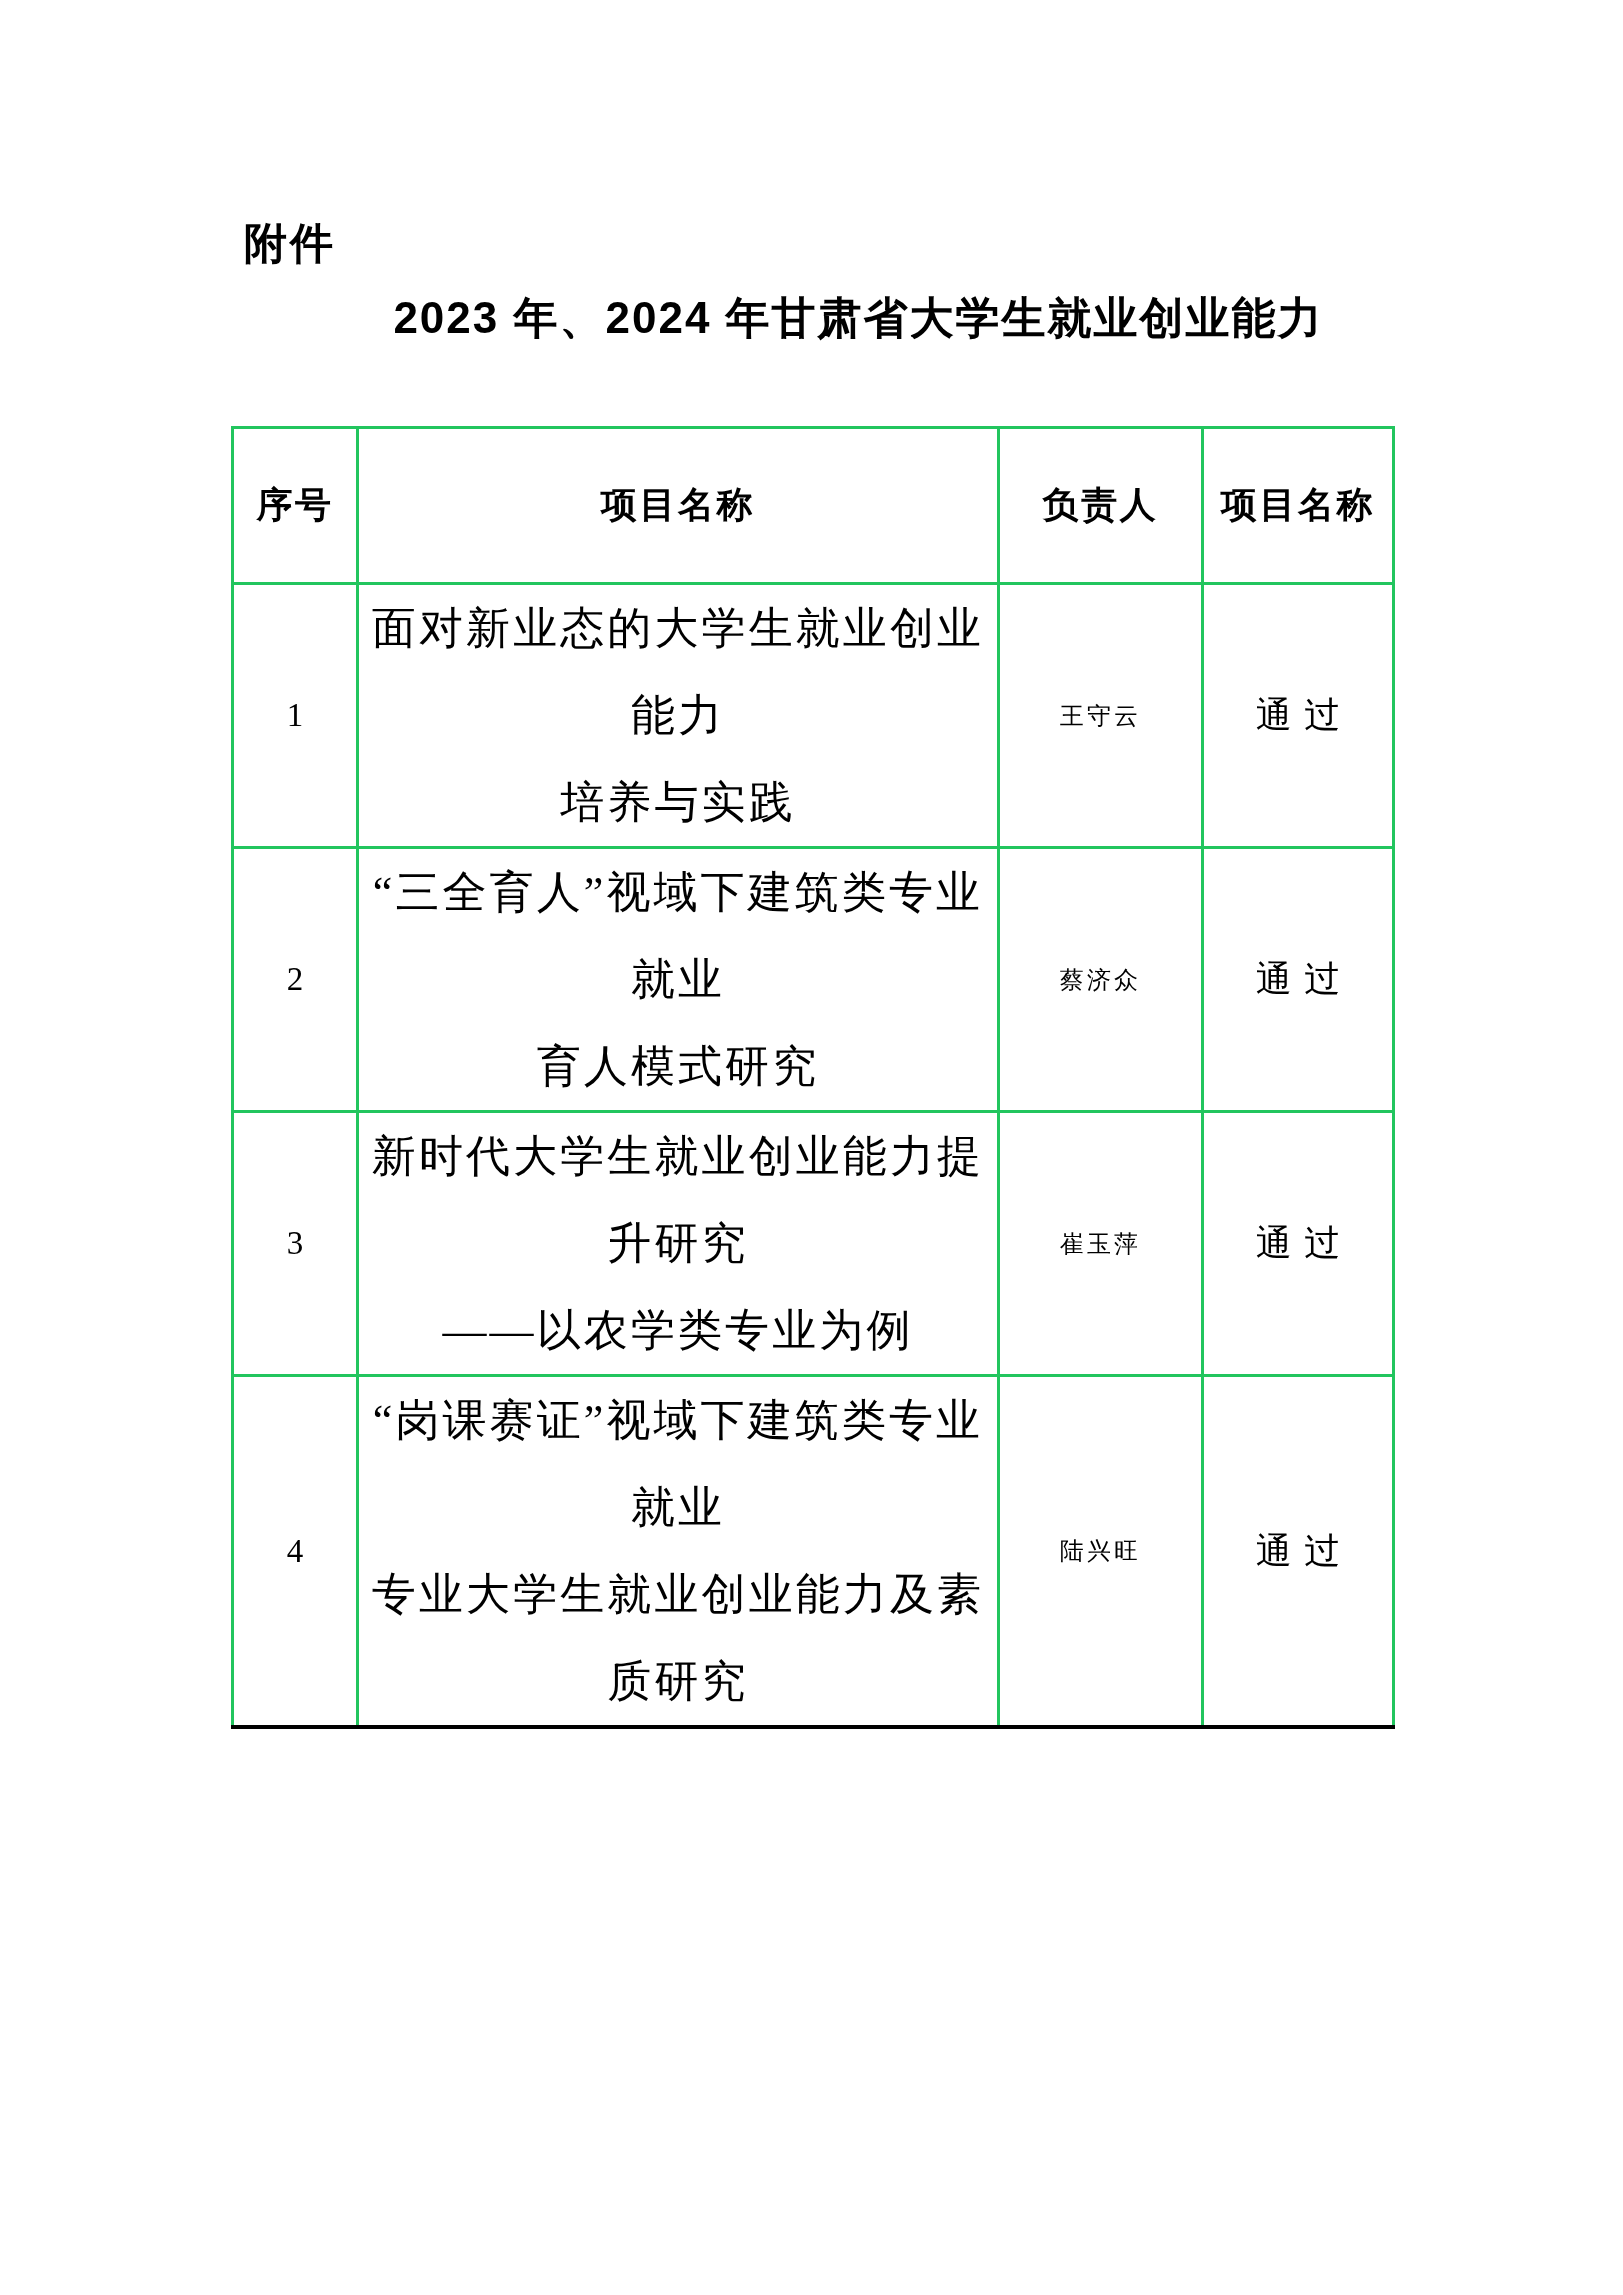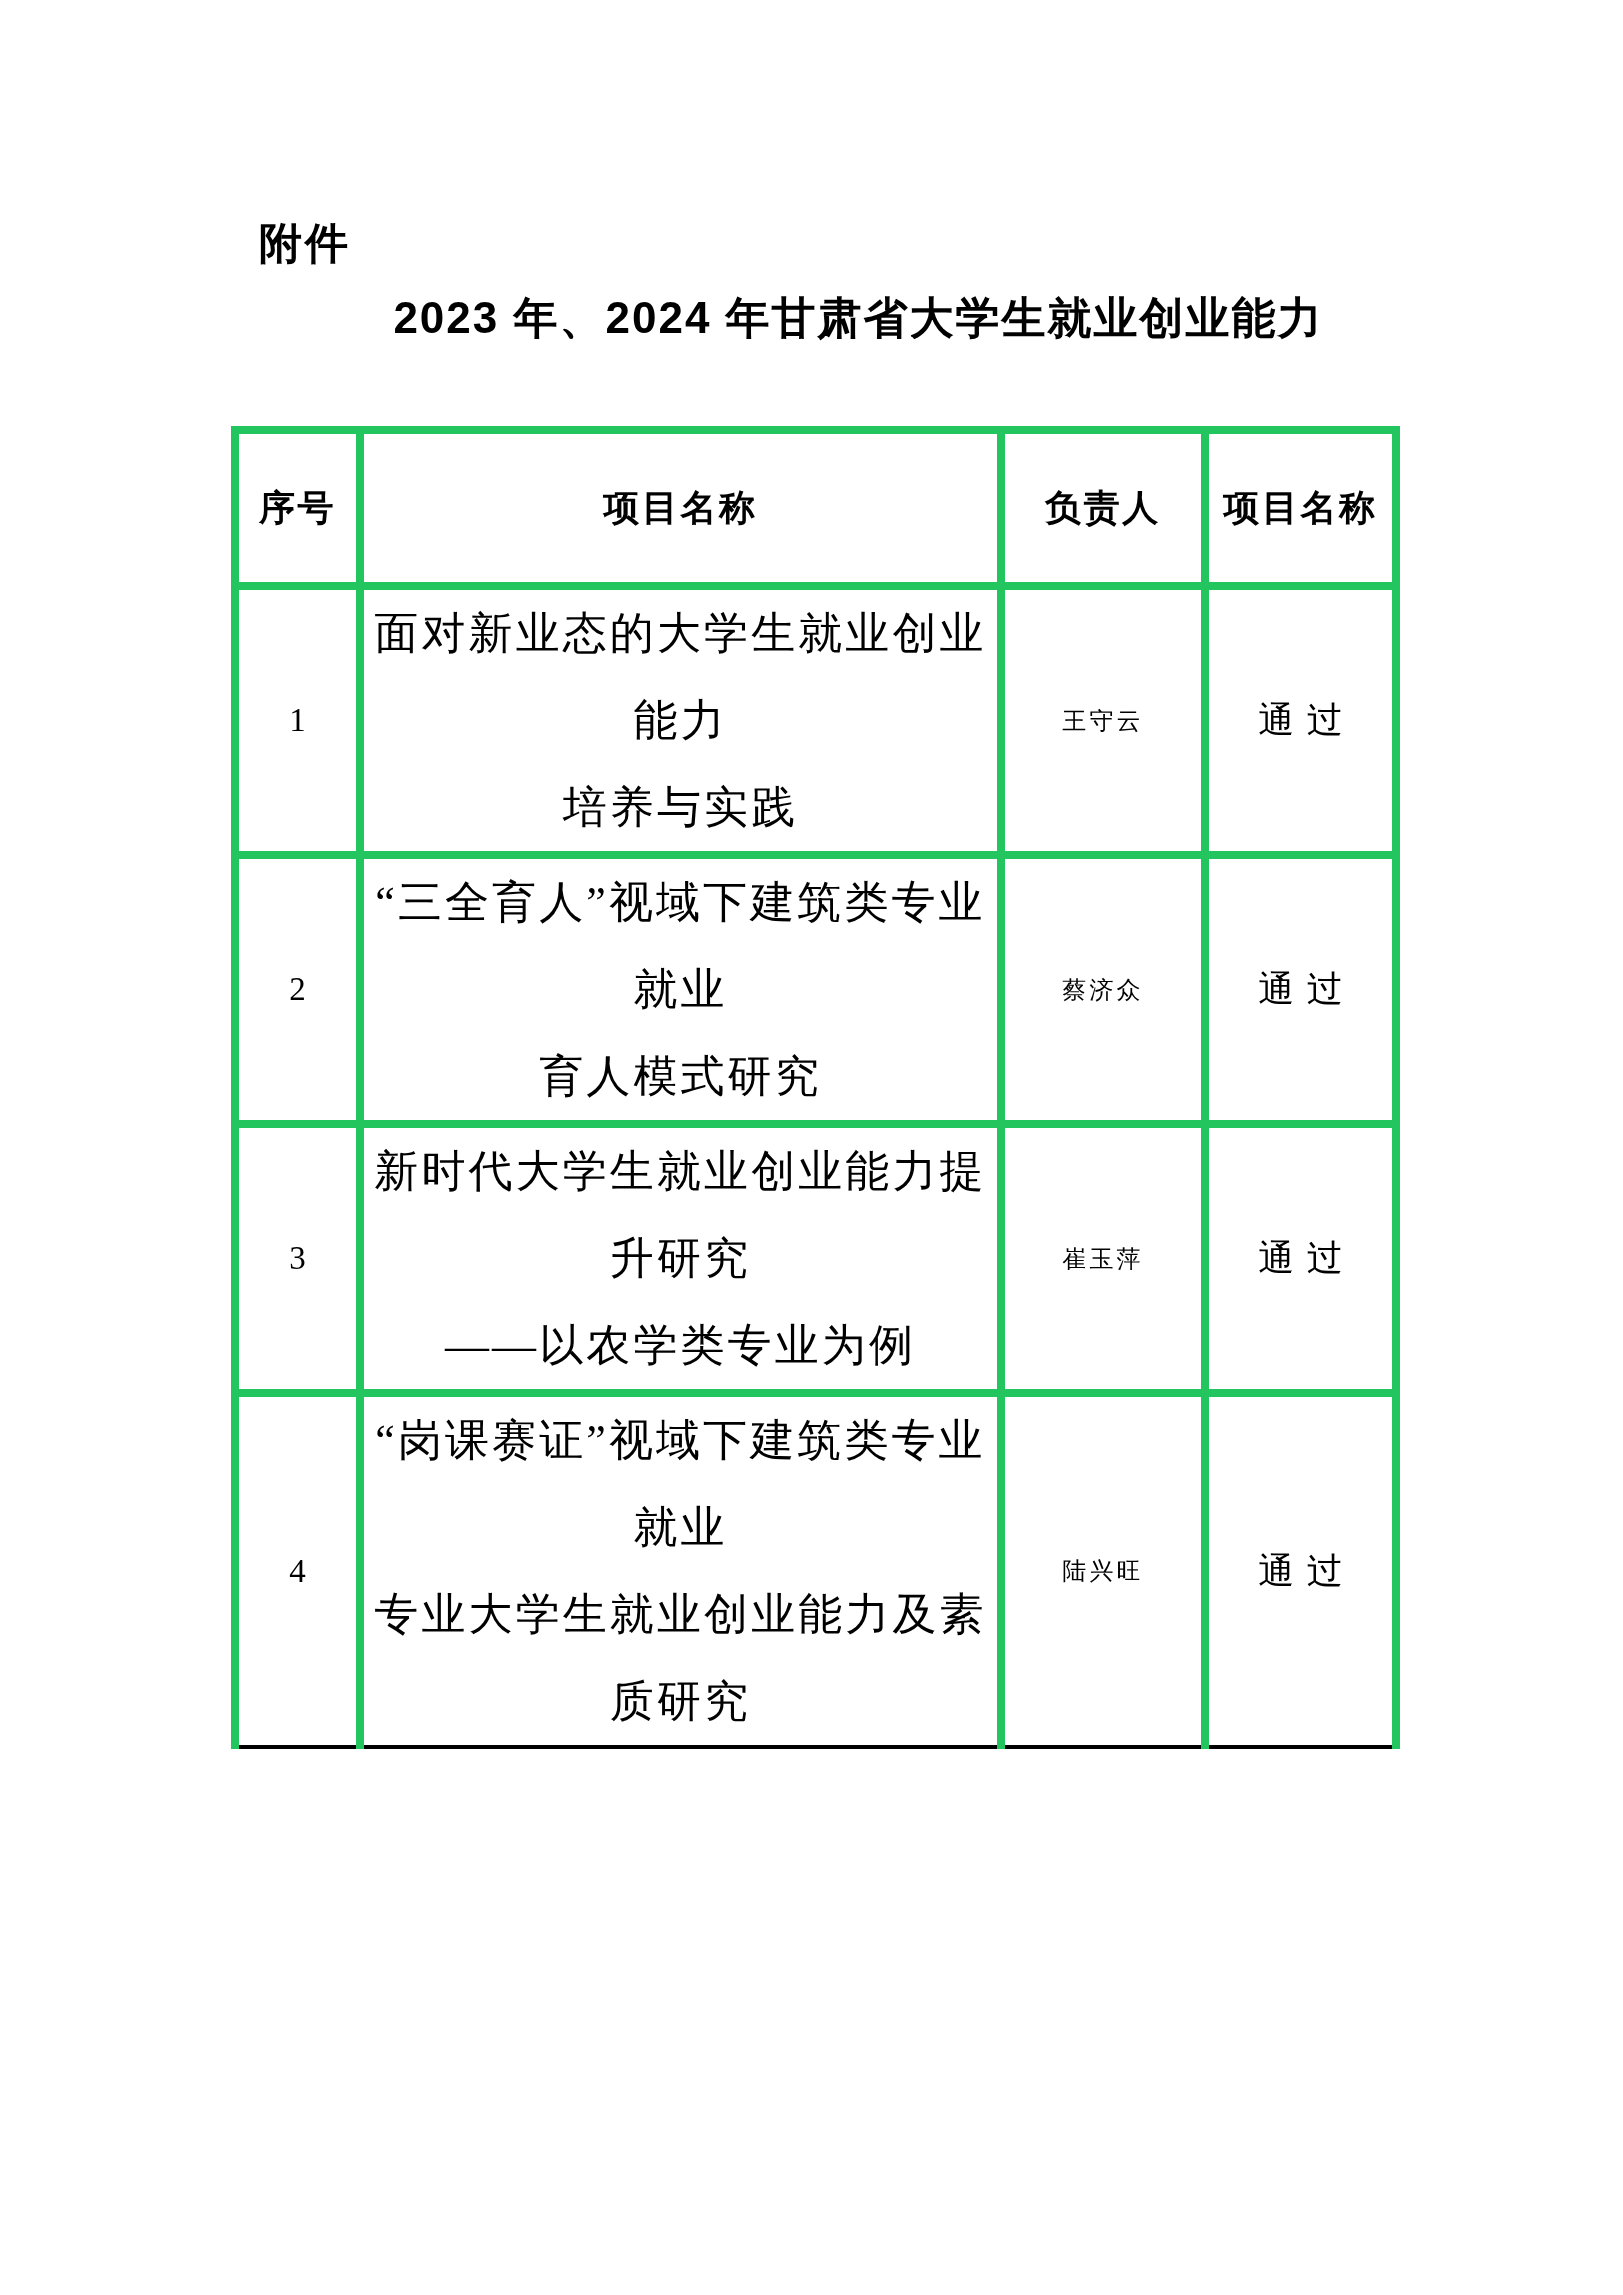--- a/index.html
+++ b/index.html
@@ -8,21 +8,21 @@
     position: relative;
     width: 1623px;
     height: 2295px;
     background: #ffffff;
     font-family: "Liberation Serif", serif;
     color: #000000;
     overflow: hidden;
   }
   .attachment-label {
     position: absolute;
-    left: 259px;
+    left: 244px;
     top: 215px;
     font-family: "Liberation Sans", sans-serif;
     font-weight: bold;
     font-size: 43px;
     letter-spacing: 3.1px;
     white-space: nowrap;
   }
   .doc-title-line1, .doc-title-line2 {
     position: absolute;
     left: 0;
@@ -41,21 +41,21 @@
   table.review-table {
     position: absolute;
     left: 231px;
     top: 426px;
     width: 1161px;
     border-collapse: collapse;
     table-layout: fixed;
     font-family: "Liberation Serif", serif;
   }
   table.review-table td, table.review-table th {
-    border: 8px solid #22c55e;
+    border: 3px solid #22c55e;
     text-align: center;
     vertical-align: middle;
     font-weight: normal;
     overflow: hidden;
   }
   table.review-table tr.last-row td { border-bottom: 4.1px solid #000; }
   table.review-table th {
     font-size: 36px;
     font-weight: bold;
     letter-spacing: 2.6px;

